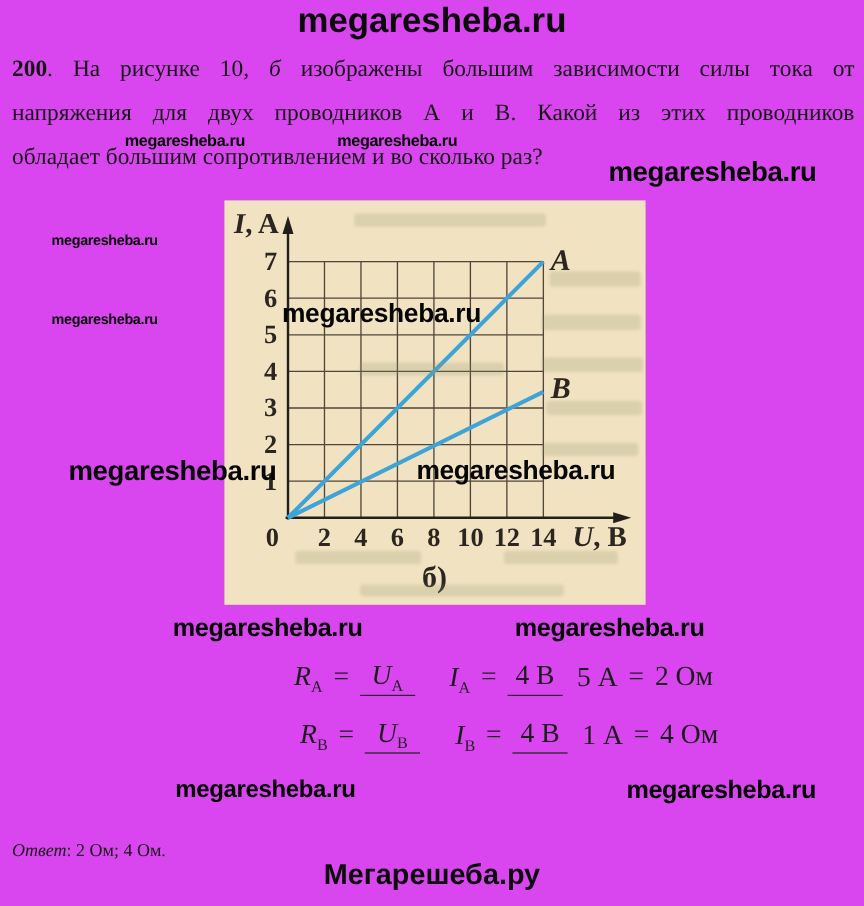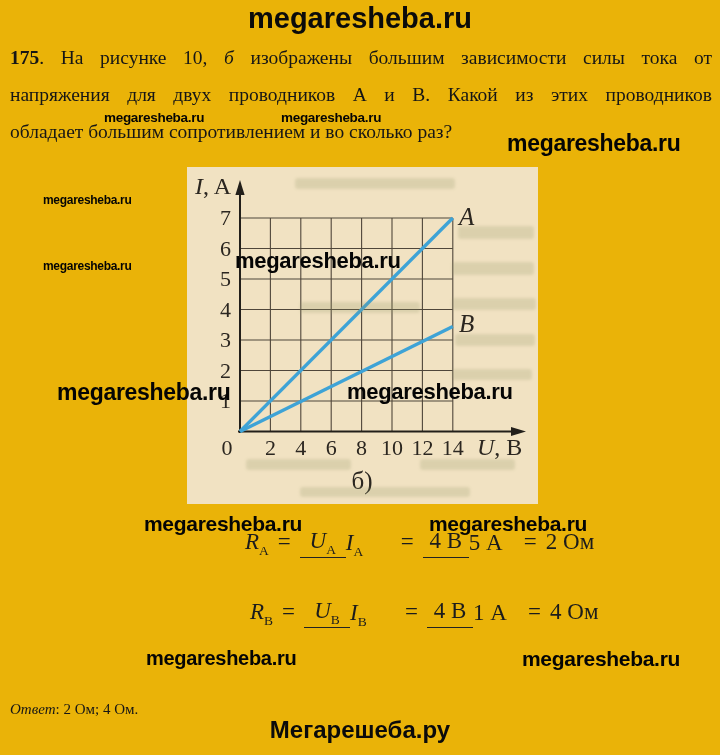--- a/index.html
+++ b/index.html
@@ -1,18 +1,18 @@
 <!DOCTYPE html>
 <html><head>
 <meta charset="utf-8">
 <style>
   * { margin:0; padding:0; box-sizing:border-box; }
   html,body { background:#ffffff; }
   #page {
-    position:relative; width:720px; height:755px; background:#eab308;
+    position:relative; width:720px; height:755px; background:#d946ef;
     font-family:"Liberation Serif","DejaVu Serif",serif; color:#141414;
     overflow:hidden;
   }
   
   .site-title {
     position:absolute; left:0; width:720px; text-align:center;
     font-family:"Liberation Sans","DejaVu Sans",sans-serif; font-weight:700;
     color:#0b0b0b;
   }
   #top-title  { top:2px;  font-size:29px; }
@@ -31,20 +31,21 @@
   .wm {
     position:absolute; font-family:"Liberation Sans","DejaVu Sans",sans-serif;
     font-weight:700; color:#050505; white-space:nowrap; letter-spacing:-0.3px;
     line-height:1;
   }
 
   
   #figure {
     position:absolute; left:187px; top:167px; width:351px; height:337px;
     background:#f1e2c2;
+    font-weight:bold;
   }
   #figure svg { position:absolute; left:0; top:0; }
   .tick-label { font-family:"Liberation Serif","DejaVu Serif",serif; font-size:22px; fill:#2b2620; }
   .axis-label { font-family:"Liberation Serif","DejaVu Serif",serif; font-size:24px; fill:#2b2620; }
   .ser-label  { font-family:"Liberation Serif","DejaVu Serif",serif; font-size:25px; font-style:italic; fill:#2b2620; }
   .cap-label  { font-family:"Liberation Serif","DejaVu Serif",serif; font-size:25px; fill:#2b2620; }
   .it { font-style:italic; }
 
   
   .bleed {
@@ -54,33 +55,33 @@
 
   
   .formula {
     position:absolute; display:flex; align-items:center; gap:9px;
     font-size:23px; color:#1c1c1c;
   }
   .formula sub { font-size:13.5px; font-style:normal; line-height:0; }
   .mvar { font-style:italic; }
   .frac { display:inline-flex; flex-direction:row; align-items:center; line-height:1.25; }
   .frac .num { border-bottom:1.7px solid #222; padding:0 5px 1px; text-align:center; min-width:46px; }
-  .frac .den { padding-top:1px; text-align:left; min-width:46px; }
+  .frac .den { padding-top:1px; text-align:right; min-width:46px; }
 
   
   #answer { position:absolute; left:10px; top:701px; font-size:15px; color:#161616; }
 </style>
 </head>
 <body>
 
 <div id="page">
 
   <div id="top-title" class="site-title">megaresheba.ru</div>
 
-  <div class="prob-line just" style="top:47px;"><span class="bold">175</span><span>. На рисунке 10, </span><span class="ital">б</span><span> изображены большим зависимости силы тока от</span></div>
+  <div class="prob-line just" style="top:47px;"><span class="bold">200</span><span>. На рисунке 10, </span><span class="ital">б</span><span> изображены большим зависимости силы тока от</span></div>
   <div class="prob-line" style="top:121px;">обладает большим сопротивлением и во сколько раз?</div>
   <div class="prob-line just" style="top:84px;">напряжения для двух проводников А и В. Какой из этих проводников</div>
 
   <div id="figure">
     <svg width="351" height="337" viewBox="0 0 351 337">
 
       <g stroke="#4f463a" stroke-width="1.1">
         <line x1="83.4" y1="51" x2="83.4" y2="264.5"></line>
         <line x1="113.8" y1="51" x2="113.8" y2="264.5"></line>
         <line x1="144.2" y1="51" x2="144.2" y2="264.5"></line>
@@ -155,21 +156,21 @@
   <span class="wm" style="left:43px;  top:194px; font-size:12px;">megaresheba.ru</span>
   <span class="wm" style="left:43px;  top:260px; font-size:12px;">megaresheba.ru</span>
   <span class="wm" style="left:235px; top:250px; font-size:22px;">megaresheba.ru</span>
   <span class="wm" style="left:57px;  top:381px; font-size:23px;">megaresheba.ru</span>
   <span class="wm" style="left:347px; top:381px; font-size:22px;">megaresheba.ru</span>
   <span class="wm" style="left:144px; top:513px; font-size:21px;">megaresheba.ru</span>
   <span class="wm" style="left:429px; top:513px; font-size:21px;">megaresheba.ru</span>
   <span class="wm" style="left:146px; top:648px; font-size:20px;">megaresheba.ru</span>
   <span class="wm" style="left:522px; top:648px; font-size:21px;">megaresheba.ru</span>
 
-  <div class="formula" style="left:245px; top:527px;">
+  <div class="formula" style="left:245px; top:549px;">
     <span class="mvar"><span>R</span><sub>А</sub></span>
     <span>=</span>
     <span class="frac">
       <span class="num mvar"><span>U</span><sub>А</sub></span>
       <span class="den mvar"><span>I</span><sub>А</sub></span>
     </span>
     <span>=</span>
     <span class="frac">
       <span class="num">4 В</span>
       <span class="den">5 А</span>

